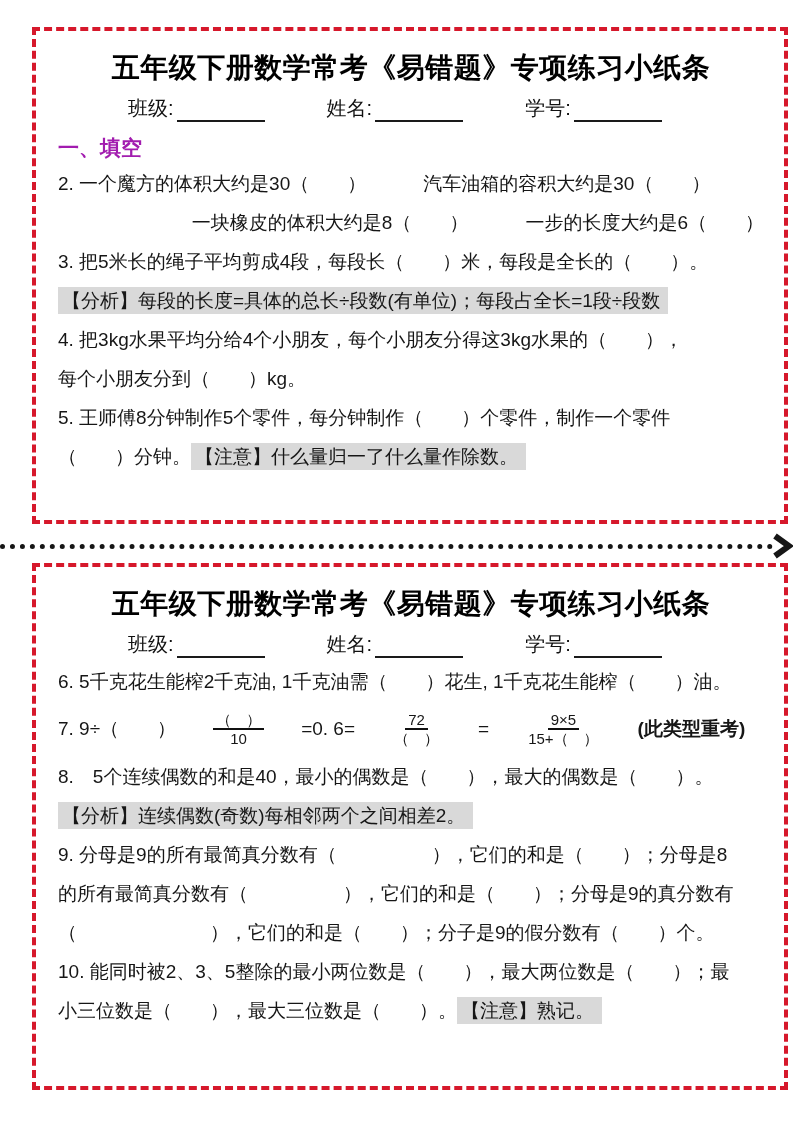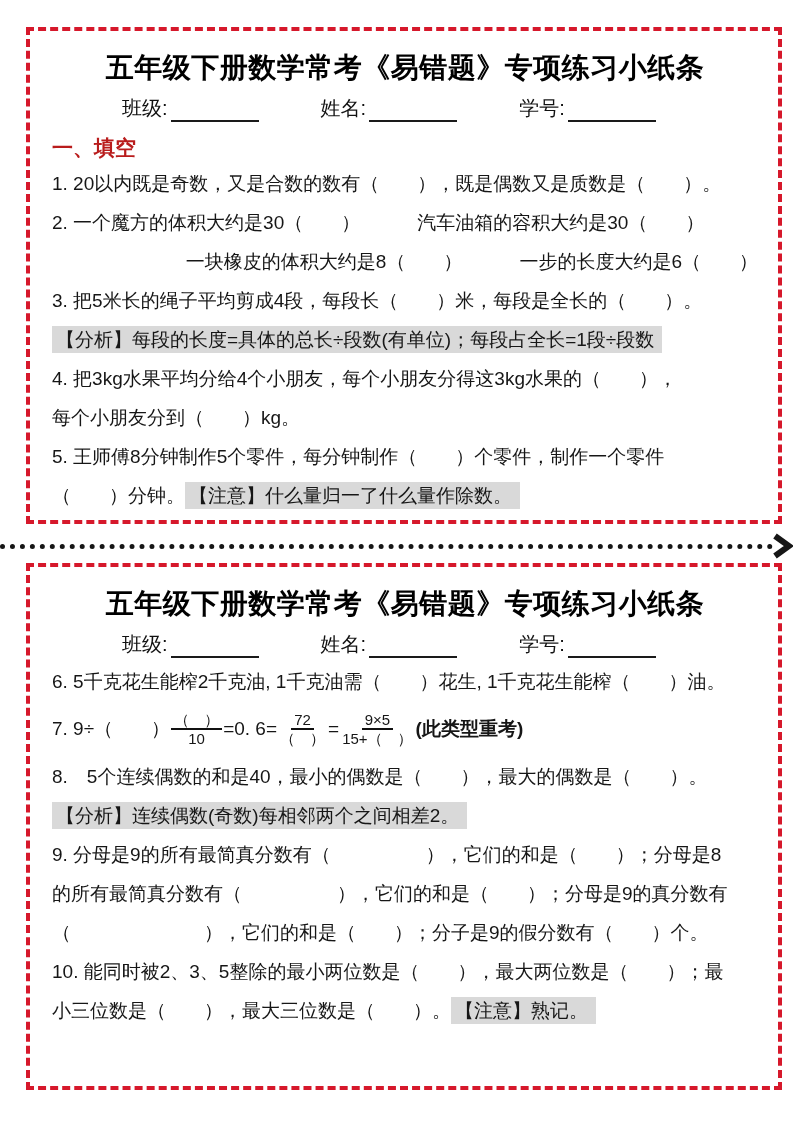--- a/index.html
+++ b/index.html
@@ -2,48 +2,48 @@
 <html><head>
 <meta charset="utf-8">
 <style>
   html,body{margin:0;padding:0;}
   body{
     width:793px;height:1122px;position:relative;background:#ffffff;
     font-family:"Liberation Sans", sans-serif;color:#111;
     -webkit-font-smoothing:antialiased;
   }
   .strip{
-    position:absolute;left:26px;width:756px;box-sizing:border-box;
+    position:absolute;left:32px;width:756px;box-sizing:border-box;
     border:4px dashed #d6182b;background:#fff;
     padding:8px 20px 0 22px;overflow:hidden;
   }
   .strip1{top:27px;height:497px;}
   .strip2{top:563px;height:527px;}
   .title{
     text-align:center;font-weight:bold;font-size:28px;color:#000;
     margin:10px 0 4px 0;letter-spacing:.5px;white-space:nowrap;
   }
   .fields{
     display:flex;align-items:center;gap:62px;
     padding-left:70px;margin:8px 0 4px 0;font-size:20px;white-space:nowrap;
   }
   .field{display:flex;align-items:flex-end;}
   .blank{
     display:inline-block;width:88px;height:1.05em;
     border-bottom:2px solid #1a1a1a;margin-left:3px;
   }
-  .heading{font-weight:bold;font-size:21px;margin:12px 0 2px 0;color:#b91c1c;}
+  .heading{font-weight:bold;font-size:21px;margin:12px 0 2px 0;color:#a21caf;}
   p.line{
     font-size:19px;line-height:39px;margin:0;color:#161616;
     white-space:nowrap;overflow:hidden;
   }
   p.indent{padding-left:34px;text-align:right;}
   .hl{background:#d9d9d9;padding:3px 8px 3px 4px;}
   .bold{font-weight:bold;}
-  .q7line{display:flex;align-items:center;height:56px;font-size:19px;color:#161616;white-space:nowrap;overflow:hidden;}
+  .q7line{display:flex;align-items:center;height:56px;font-size:19px;color:#161616;white-space:nowrap;overflow:hidden;gap:36px;}
   .frac{
     display:inline-flex;flex-direction:column;align-items:center;
     font-size:15px;line-height:1.15;margin:0 1px;
   }
   .fnum{border-bottom:2px solid #111;padding:0 3px;}
   .fden{padding:0 2px;}
   .cutline{
     position:absolute;left:0;top:536px;width:793px;height:20px;
     display:flex;align-items:center;
   }
@@ -66,21 +66,20 @@
       <span class="blank"></span>
     </span>
     <span class="field">
       <span>学号:</span>
       <span class="blank"></span>
     </span>
   </div>
 
   <div class="heading">一、填空</div>
 
-  <p class="line">1. 20以内既是奇数，又是合数的数有（　　），既是偶数又是质数是（　　）。</p>
   <p class="line">2. 一个魔方的体积大约是30（　　）　　　汽车油箱的容积大约是30（　　）</p>
   <p class="line indent">一块橡皮的体积大约是8（　　）　　　一步的长度大约是6（　　）</p>
   <p class="line">3. 把5米长的绳子平均剪成4段，每段长（　　）米，每段是全长的（　　）。</p>
   <p class="line"><span class="hl">【分析】每段的长度=具体的总长÷段数(有单位)；每段占全长=1段÷段数</span></p>
   <p class="line">4. 把3kg水果平均分给4个小朋友，每个小朋友分得这3kg水果的（　　），</p>
   <p class="line">每个小朋友分到（　　）kg。</p>
   <p class="line">5. 王师傅8分钟制作5个零件，每分钟制作（　　）个零件，制作一个零件</p>
   <p class="line">
     <span>（　　）分钟。</span><span class="hl">【注意】什么量归一了什么量作除数。</span>
   </p>

